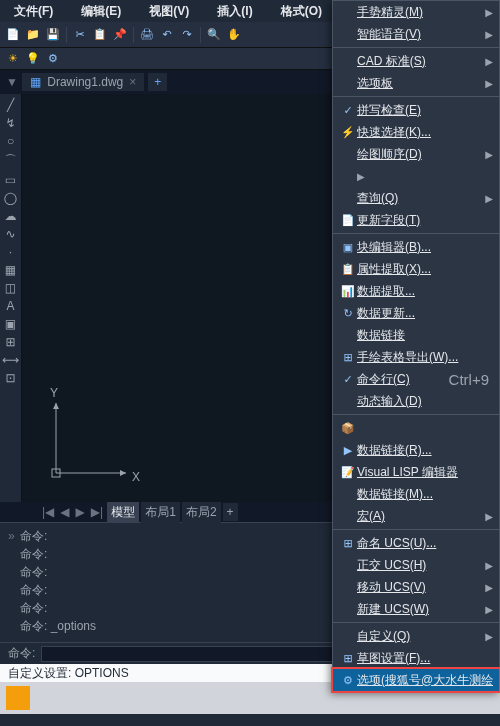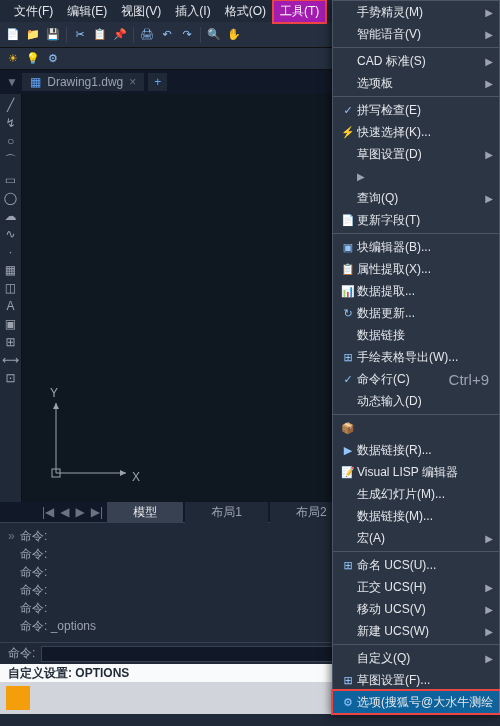--- a/index.html
+++ b/index.html
@@ -1,49 +1,49 @@
 <!DOCTYPE html>
 <html><head>
 <meta charset="utf-8">
 <style>
 * { margin: 0; padding: 0; box-sizing: border-box; font-family: "Microsoft YaHei", sans-serif; }
 body { width: 500px; height: 726px; background: #1f2937; color: #e5e7eb; font-size: 12px; overflow: hidden; position: relative; }
-.menubar { display: flex; background: #1f2937; height: 22px; align-items: center; padding-left: 8px; gap: 2px; }
+.menubar { display: flex; background: #1f2937; height: 22px; align-items: center; padding-left: 8px; gap: 16px; font-weight: bold; }
 .menubar .item { padding: 2px 6px; cursor: pointer; }
 .menubar .item.highlighted { background: #a21caf; outline: 2px solid #ef4444; color: #fff; }
 .toolbar { display: flex; height: 26px; align-items: center; background: #252f3f; padding: 0 4px; gap: 2px; border-bottom: 1px solid #111; }
 .tb-icon { width: 18px; height: 18px; display: flex; align-items: center; justify-content: center; font-size: 11px; color: #93c5fd; }
 .tb-sep { width: 1px; height: 16px; background: #374151; margin: 0 2px; }
 .tabbar { display: flex; height: 24px; align-items: center; background: #111827; padding-left: 6px; gap: 4px; }
 .doc-tab { display: flex; align-items: center; gap: 6px; background: #1f2937; padding: 2px 8px; color: #9ca3af; }
 .doc-tab .close { color: #6b7280; }
 .doc-tab.plus { color: #60a5fa; padding: 2px 6px; }
 .main { position: relative; height: 408px; background: #0f1720; display: flex; }
 .lefttoolbar { width: 22px; background: #1f2937; display: flex; flex-direction: column; align-items: center; gap: 4px; padding-top: 4px; border-right: 1px solid #111; }
 .lefttoolbar .lt-icon { color: #9ca3af; font-size: 12px; }
 .viewport { flex: 1; position: relative; background: #0f1720; }
 .axis { position: absolute; left: 24px; bottom: 16px; }
 .axis-label { position: absolute; color: #9ca3af; font-size: 12px; }
 .layout-tabs { display: flex; height: 20px; background: #111827; align-items: center; padding-left: 40px; gap: 2px; }
-.layout-tabs .lt { padding: 2px 26px; color: #9ca3af; background: #1f2937; }
+.layout-tabs .lt { padding: 2px 4px; color: #9ca3af; background: #1f2937; }
 .layout-tabs .lt.active { background: #374151; color: #e5e7eb; }
 .layout-tabs .nav { color: #6b7280; padding: 0 2px; }
 .cmdlog { height: 120px; background: #1f2937; padding: 4px 8px; color: #9ca3af; border-top: 1px solid #374151; line-height: 18px; overflow: hidden; }
 .cmdrow { display: flex; }
 .cmdrow .g { width: 12px; color: #6b7280; }
 .cmdinput-row { display: flex; height: 22px; background: #1f2937; align-items: center; padding: 0 8px; gap: 6px; border-top: 1px solid #374151; }
 .cmdlabel { color: #9ca3af; }
 .cmdinput { flex: 1; background: #111827; border: 1px solid #374151; height: 16px; }
-.statusbar { height: 18px; background: #f9fafb; color: #1f2937; padding: 0 8px; display: flex; align-items: center; font-weight: bold; }
+.statusbar { height: 18px; background: #f9fafb; color: #1f2937; padding: 0 8px; display: flex; align-items: center; }
 .taskbar { height: 32px; background: #d1d5db; display: flex; align-items: center; padding: 0 6px; }
 .taskbar .icon { width: 24px; height: 24px; background: #f59e0b; }
 .menu { position: absolute; top: 0; left: 332px; width: 168px; background: #2b3544; border: 1px solid #4b5563; box-shadow: -2px 2px 8px rgba(0,0,0,0.5); }
 .menu .mi { display: flex; align-items: center; height: 22px; padding: 0 6px; color: #e5e7eb; cursor: pointer; position: relative; }
 .menu .mi .mi-icon { width: 18px; display: flex; justify-content: center; font-size: 11px; color: #93c5fd; }
-.menu .mi .mi-text { flex: 1; white-space: nowrap; overflow: hidden; }
+.menu .mi .mi-text { flex: 1; white-space: nowrap; overflow: hidden; text-decoration: underline; }
 .menu .mi .mi-short { color: #9ca3af; font-size: 15px; margin-right: 4px; }
 .menu .mi .arrow { color: #9ca3af; font-size: 10px; }
 .menu .sep { height: 1px; background: #4b5563; margin: 2px 0; }
 .menu .mi.highlight { background: #0e639c; outline: 2px solid #ef4444; }
 </style>
 </head>
 <body>
 
 <div class="menubar">
   <span class="item">文件(F)</span>
@@ -198,21 +198,21 @@
     <div class="mi">
       <span class="mi-icon">✓</span>
       <span class="mi-text">拼写检查(E)</span>
     </div>
     <div class="mi">
       <span class="mi-icon">⚡</span>
       <span class="mi-text">快速选择(K)...</span>
     </div>
     <div class="mi">
       <span class="mi-icon"></span>
-      <span class="mi-text">草图设置(D)</span>
+      <span class="mi-text">绘图顺序(D)</span>
       <span class="arrow">▶</span>
     </div>
     <div class="mi">
       <span class="mi-icon"></span>
       <span class="arrow">▶</span>
     </div>
     <div class="mi">
       <span class="mi-icon"></span>
       <span class="mi-text">查询(Q)</span>
       <span class="arrow">▶</span>
@@ -262,24 +262,20 @@
     <div class="mi">
       <span class="mi-icon">▶</span>
       <span class="mi-text">数据链接(R)...</span>
     </div>
     <div class="mi">
       <span class="mi-icon">📝</span>
       <span class="mi-text">Visual LISP 编辑器</span>
     </div>
     <div class="mi">
       <span class="mi-icon"></span>
-      <span class="mi-text">生成幻灯片(M)...</span>
-    </div>
-    <div class="mi">
-      <span class="mi-icon"></span>
       <span class="mi-text">数据链接(M)...</span>
     </div>
     <div class="mi">
       <span class="mi-icon"></span>
       <span class="mi-text">宏(A)</span>
       <span class="arrow">▶</span>
     </div>
     <div class="sep"></div>
     <div class="mi">
       <span class="mi-icon">⊞</span>

